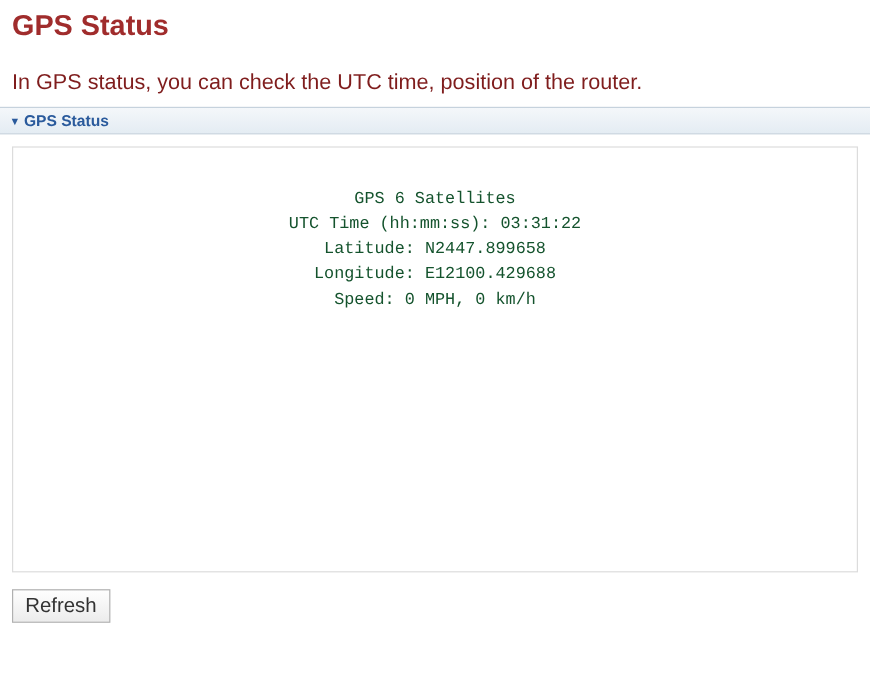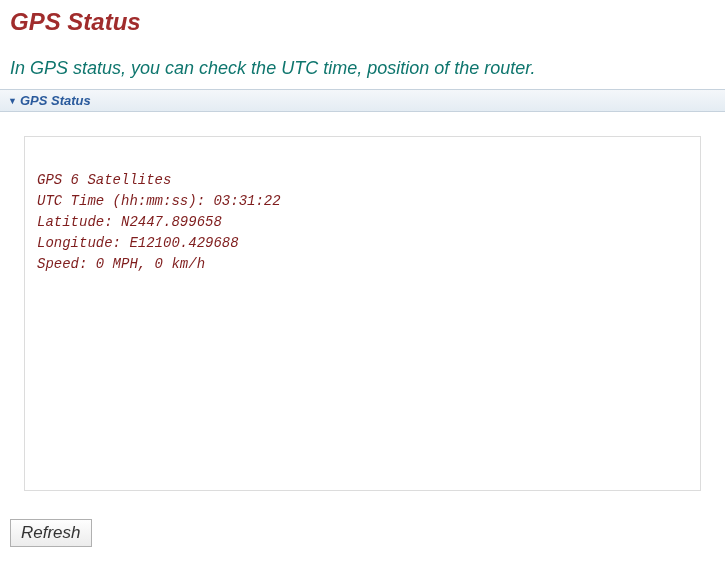--- a/index.html
+++ b/index.html
@@ -1,66 +1,66 @@
 <!DOCTYPE html>
 <html><head>
   <meta charset="utf-8">
   <style>
     * {
       margin: 0;
       padding: 0;
       box-sizing: border-box;
-      font-style: italic;
     }
     body {
       font-family: Arial, sans-serif;
       background: #ffffff;
       width: 725px;
       height: 570px;
       overflow: hidden;
     }
     .page-title {
       color: #a02c2c;
       font-size: 24px;
       font-weight: bold;
       padding: 8px 10px 4px 10px;
     }
     .intro-text {
-      color: #0f766e;
+      color: #7f1d1d;
       font-size: 18px;
       padding: 18px 10px 10px 10px;
     }
     .panel-header {
       background: linear-gradient(to bottom, #f4f7fa 0%, #e4ecf3 100%);
       color: #2a5a9c;
       font-size: 13px;
       font-weight: bold;
       padding: 3px 8px;
       border-top: 1px solid #c6d2dd;
       border-bottom: 1px solid #c6d2dd;
       display: flex;
       align-items: center;
       gap: 3px;
     }
     .panel-header .arrow {
       font-size: 9px;
       color: #2a5a9c;
     }
     .status-box {
-      margin: 24px;
+      margin: 10px;
       border: 1px solid #dcdcdc;
       background: #ffffff;
       height: 355px;
       padding: 12px;
       font-family: "Courier New", Courier, monospace;
       font-size: 14px;
-      color: #7f1d1d;
+      color: #14532d;
       line-height: 1.5;
       white-space: pre;
       overflow: auto;
+      text-align: center;
     }
     .button-bar {
       padding: 4px 10px;
     }
     .refresh-btn {
       font-family: Arial, sans-serif;
       font-size: 17px;
       color: #333333;
       background: linear-gradient(to bottom, #fefefe 0%, #ececec 100%);
       border: 1px solid #b0b0b0;

